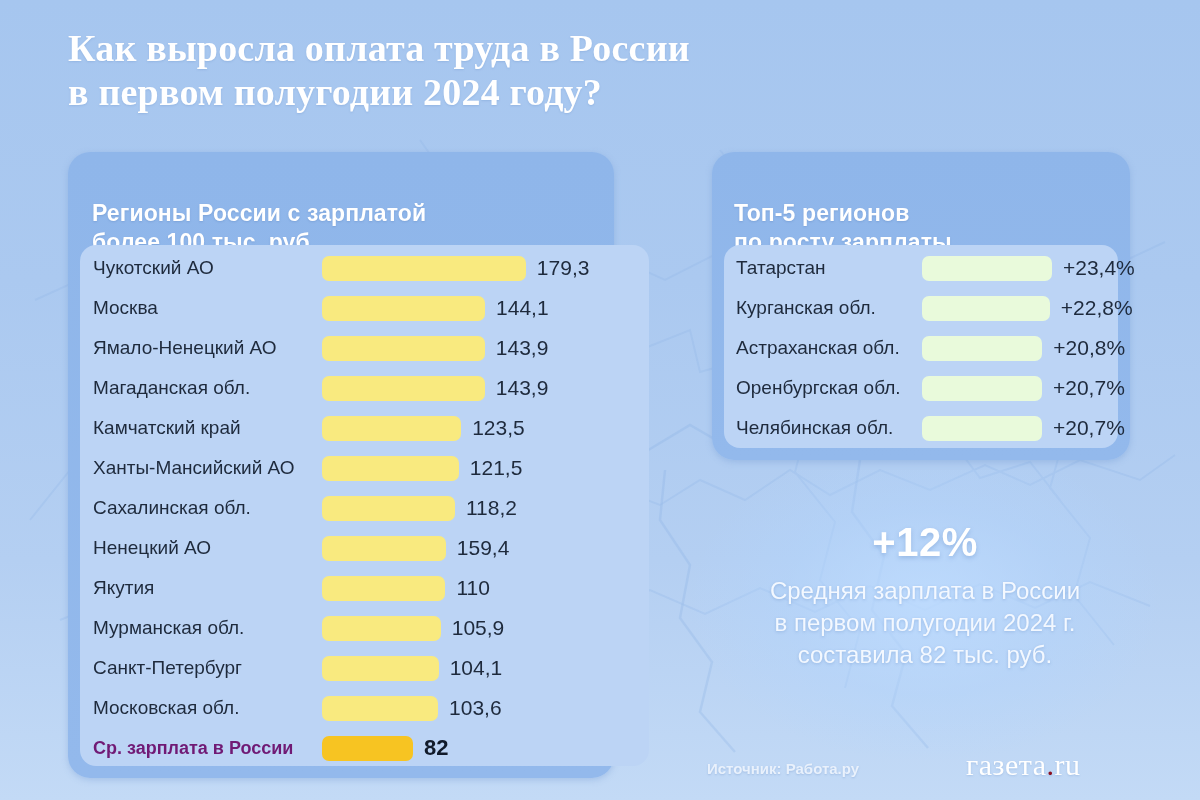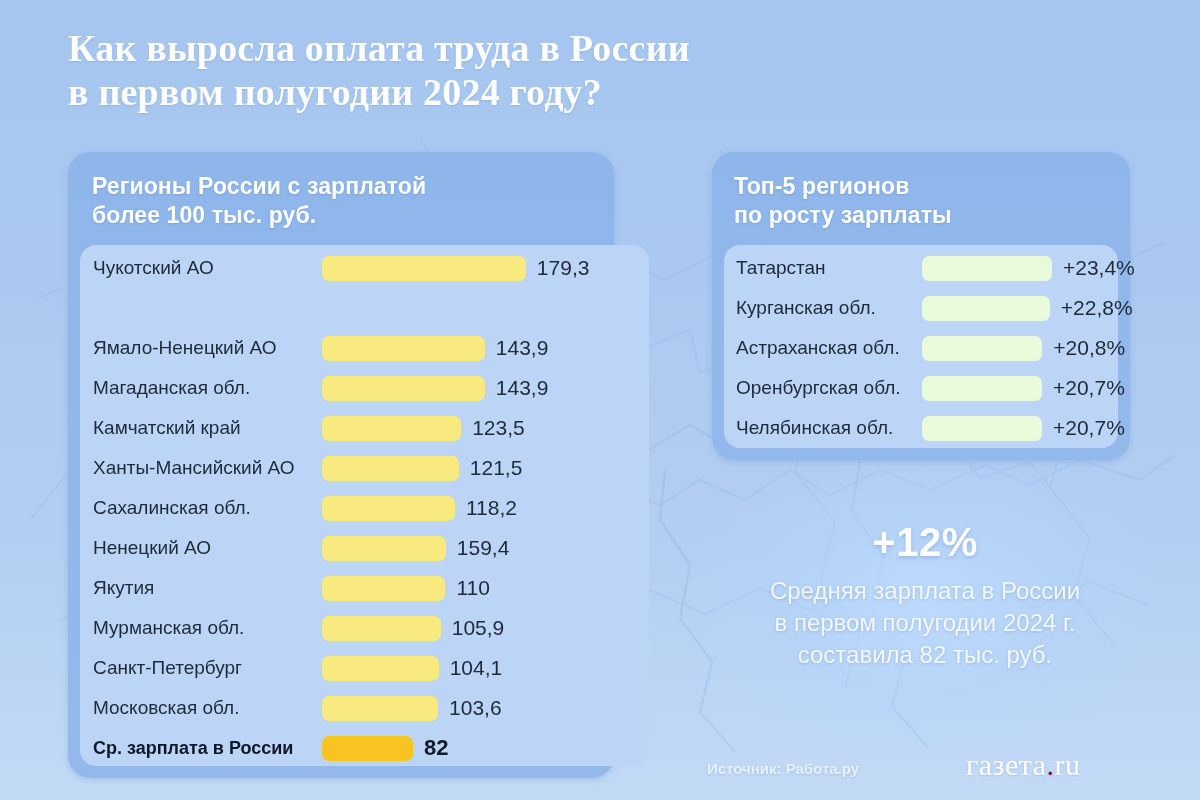--- a/index.html
+++ b/index.html
@@ -38,20 +38,21 @@
   .panel{
     position:absolute;
     background:linear-gradient(180deg,#8fb6ea 0%,#93b9ec 100%);
     border-radius:22px;
     box-shadow:0 2px 6px rgba(110,150,205,.35);
   }
   .panel-title{
     position:absolute;color:#ffffff;font-weight:bold;
     font-size:23px;line-height:1.26;letter-spacing:.1px;
     text-shadow:0 1px 2px rgba(80,120,180,.3);
+    margin-top:27px;
   }
   .inner{
     position:absolute;
     background:#bcd4f5;
     border-radius:16px;
   }
   
   .row{
     position:absolute;left:0;right:0;height:40px;
     display:flex;align-items:center;
@@ -59,21 +60,21 @@
   .row .label{
     position:absolute;
     font-size:19px;color:#1e2a3c;white-space:nowrap;
   }
   .row .bar{
     position:absolute;height:25px;border-radius:7px;
   }
   .row .val{
     position:absolute;font-size:21px;color:#1e2a3c;white-space:nowrap;
   }
-  .row.avg .label{font-weight:bold;font-size:18px;color:#0f172a;}
+  .row.avg .label{font-weight:bold;font-size:18px;color:#701a75;}
   .row.avg .val{font-weight:bold;font-size:22px;color:#111b2b;}
 
   
   #pct{
     position:absolute;left:690px;top:520px;width:470px;
     text-align:center;color:#ffffff;font-weight:bold;font-size:40px;
     letter-spacing:.5px;
     text-shadow:0 2px 4px rgba(90,130,190,.35);
   }
   #summary{
@@ -132,20 +133,25 @@
       <span style="display:block;white-space:nowrap;">Регионы России с зарплатой</span>
       <span style="display:block;white-space:nowrap;">более 100 тыс. руб.</span>
     </div>
     <div class="inner" style="left:12px;top:93px;width:569px;height:521px;text-decoration:underline;">
 
     <div class="row" style="top: 3px;">
           <span class="label" style="left: 13px;">Чукотский АО</span>
           <div class="bar" style="left: 242px; width: 203.868px; background: rgb(249, 234, 127);"></div>
           <span class="val" style="left: 456.868px;">179,3</span>
         </div>
+        <div class="row" style="top: 43px;">
+          <span class="label" style="left: 13px;">Москва</span>
+          <div class="bar" style="left: 242px; width: 163.036px; background: rgb(249, 234, 127);"></div>
+          <span class="val" style="left: 416.036px;">144,1</span>
+        </div>
         <div class="row" style="top: 83px; padding-left: 16px;">
           <span class="label" style="left: 13px;">Ямало-Ненецкий АО</span>
           <div class="bar" style="left: 242px; width: 162.804px; background: rgb(249, 234, 127);"></div>
           <span class="val" style="left: 415.804px;">143,9</span>
         </div>
         <div class="row" style="top: 123px;">
           <span class="label" style="left: 13px;">Магаданская обл.</span>
           <div class="bar" style="left: 242px; width: 162.804px; background: rgb(249, 234, 127);"></div>
           <span class="val" style="left: 415.804px;">143,9</span>
         </div>

